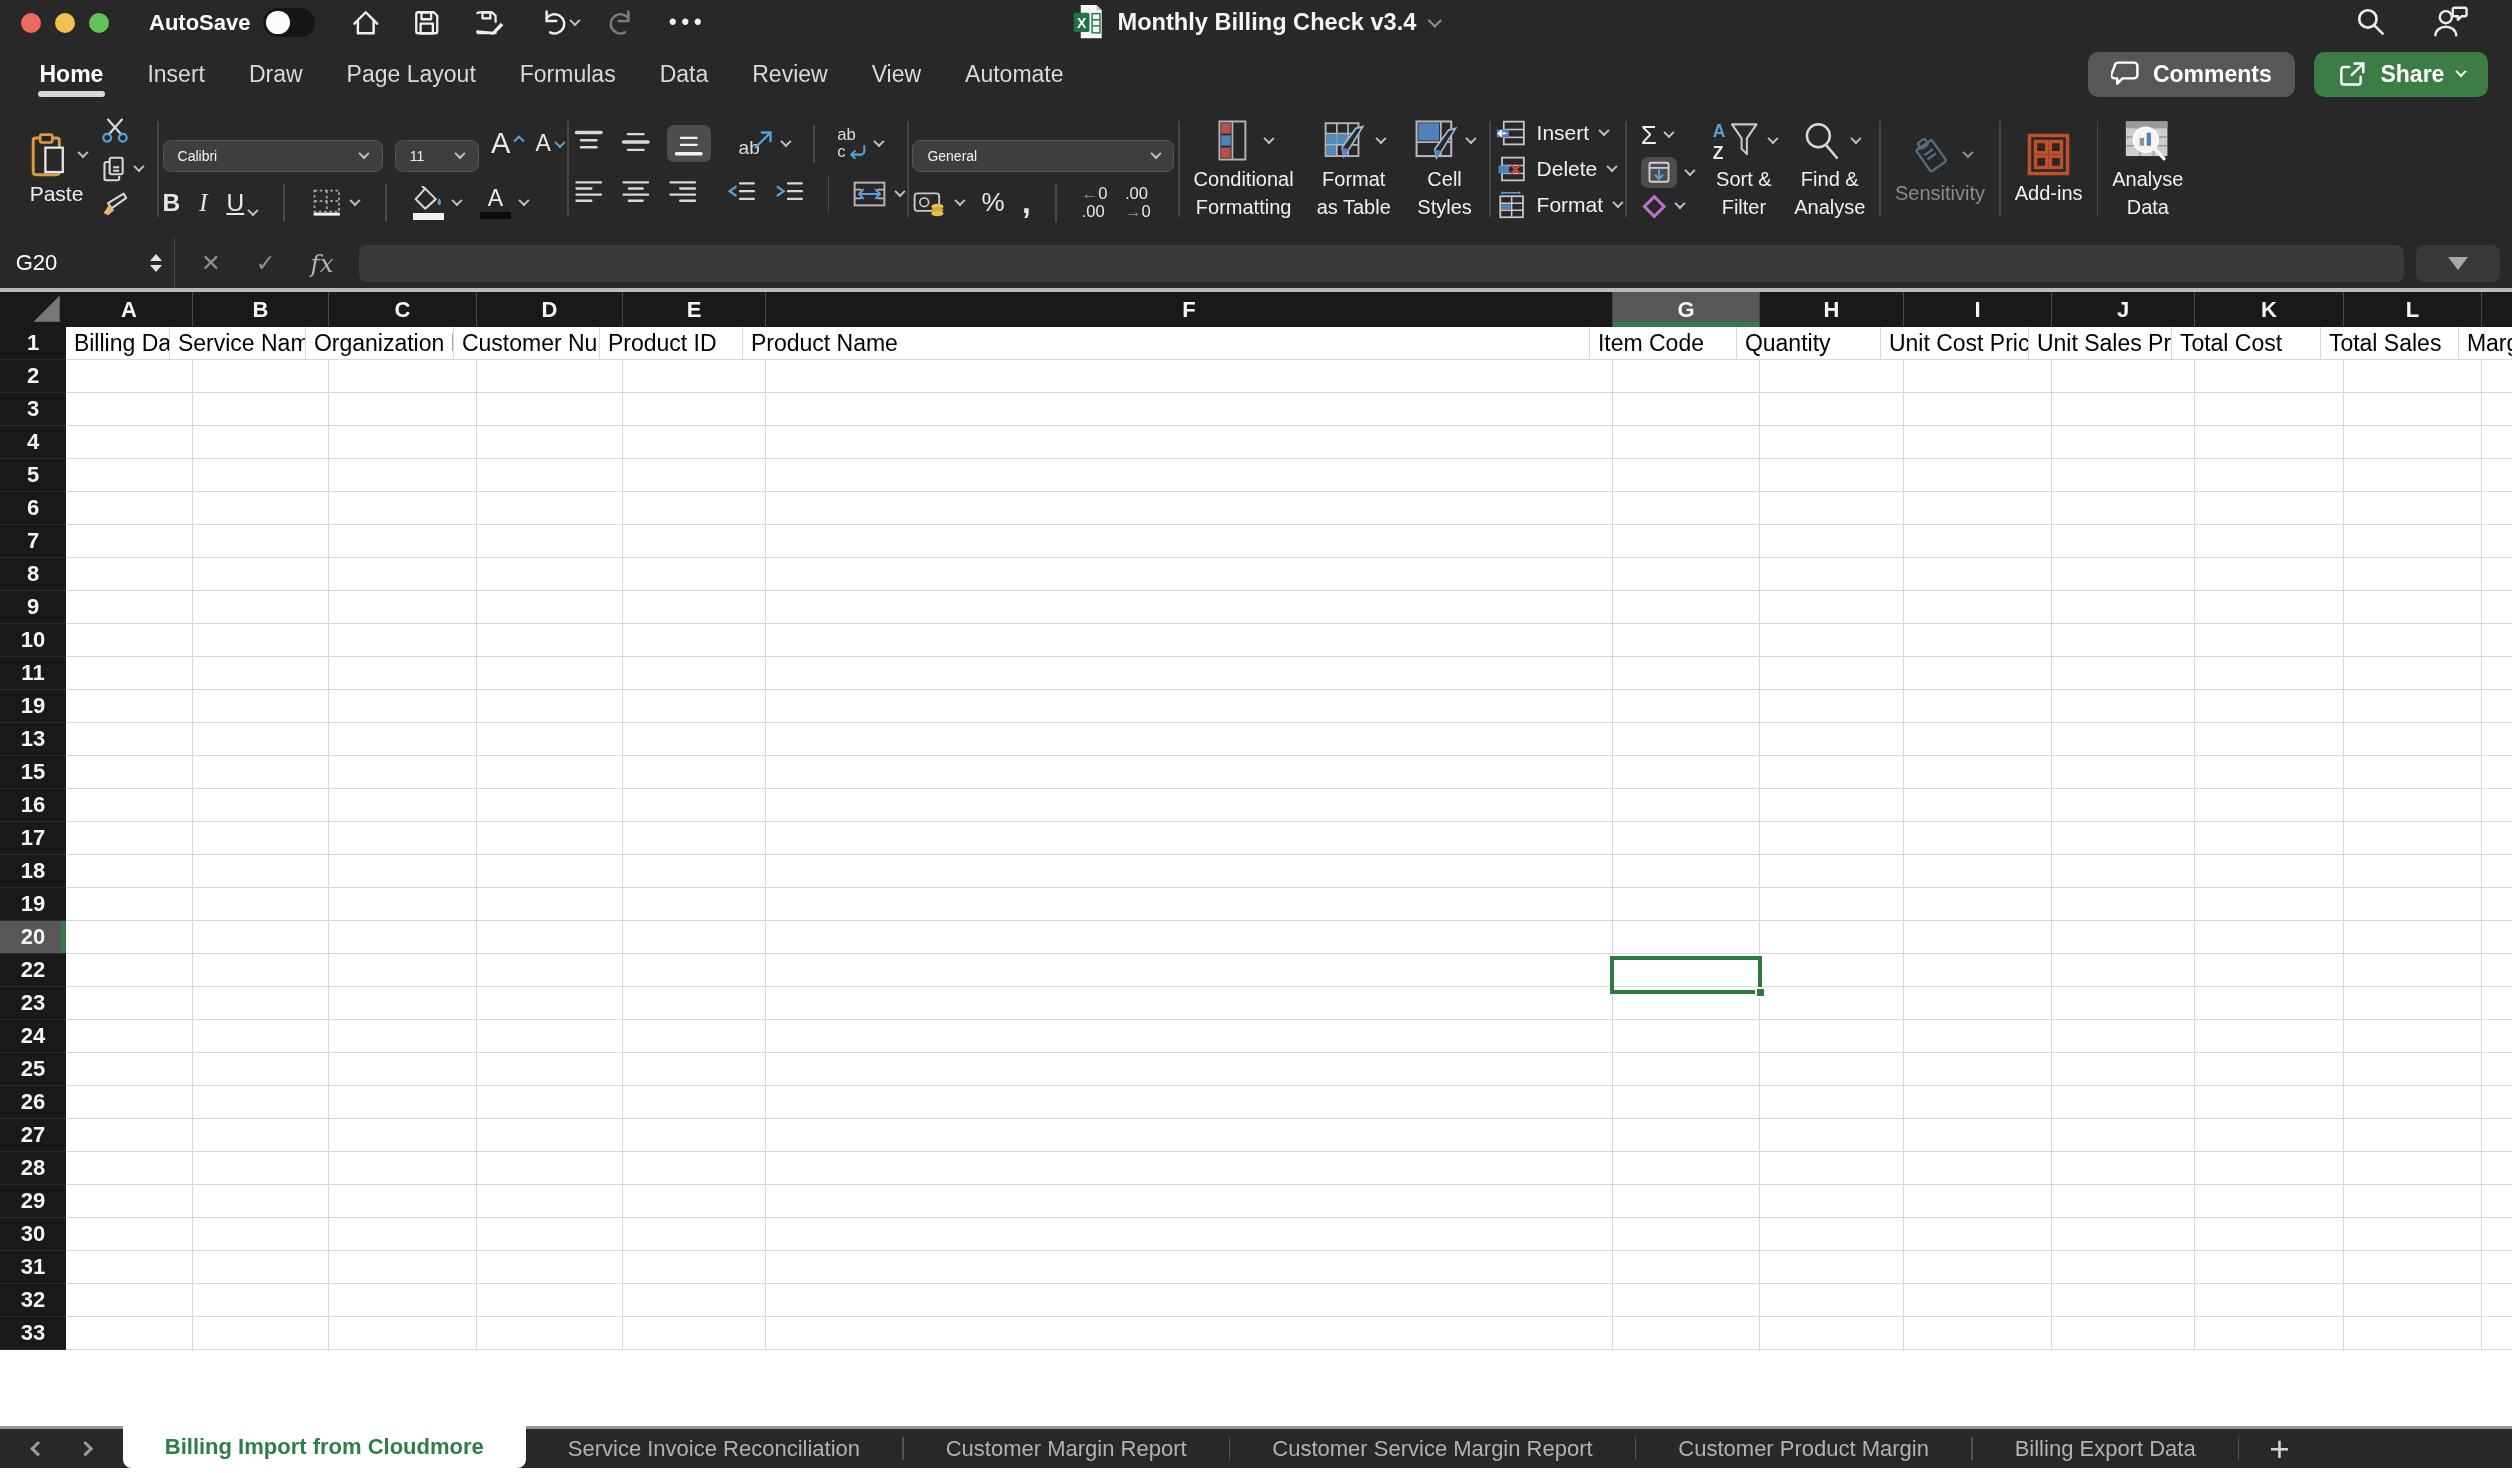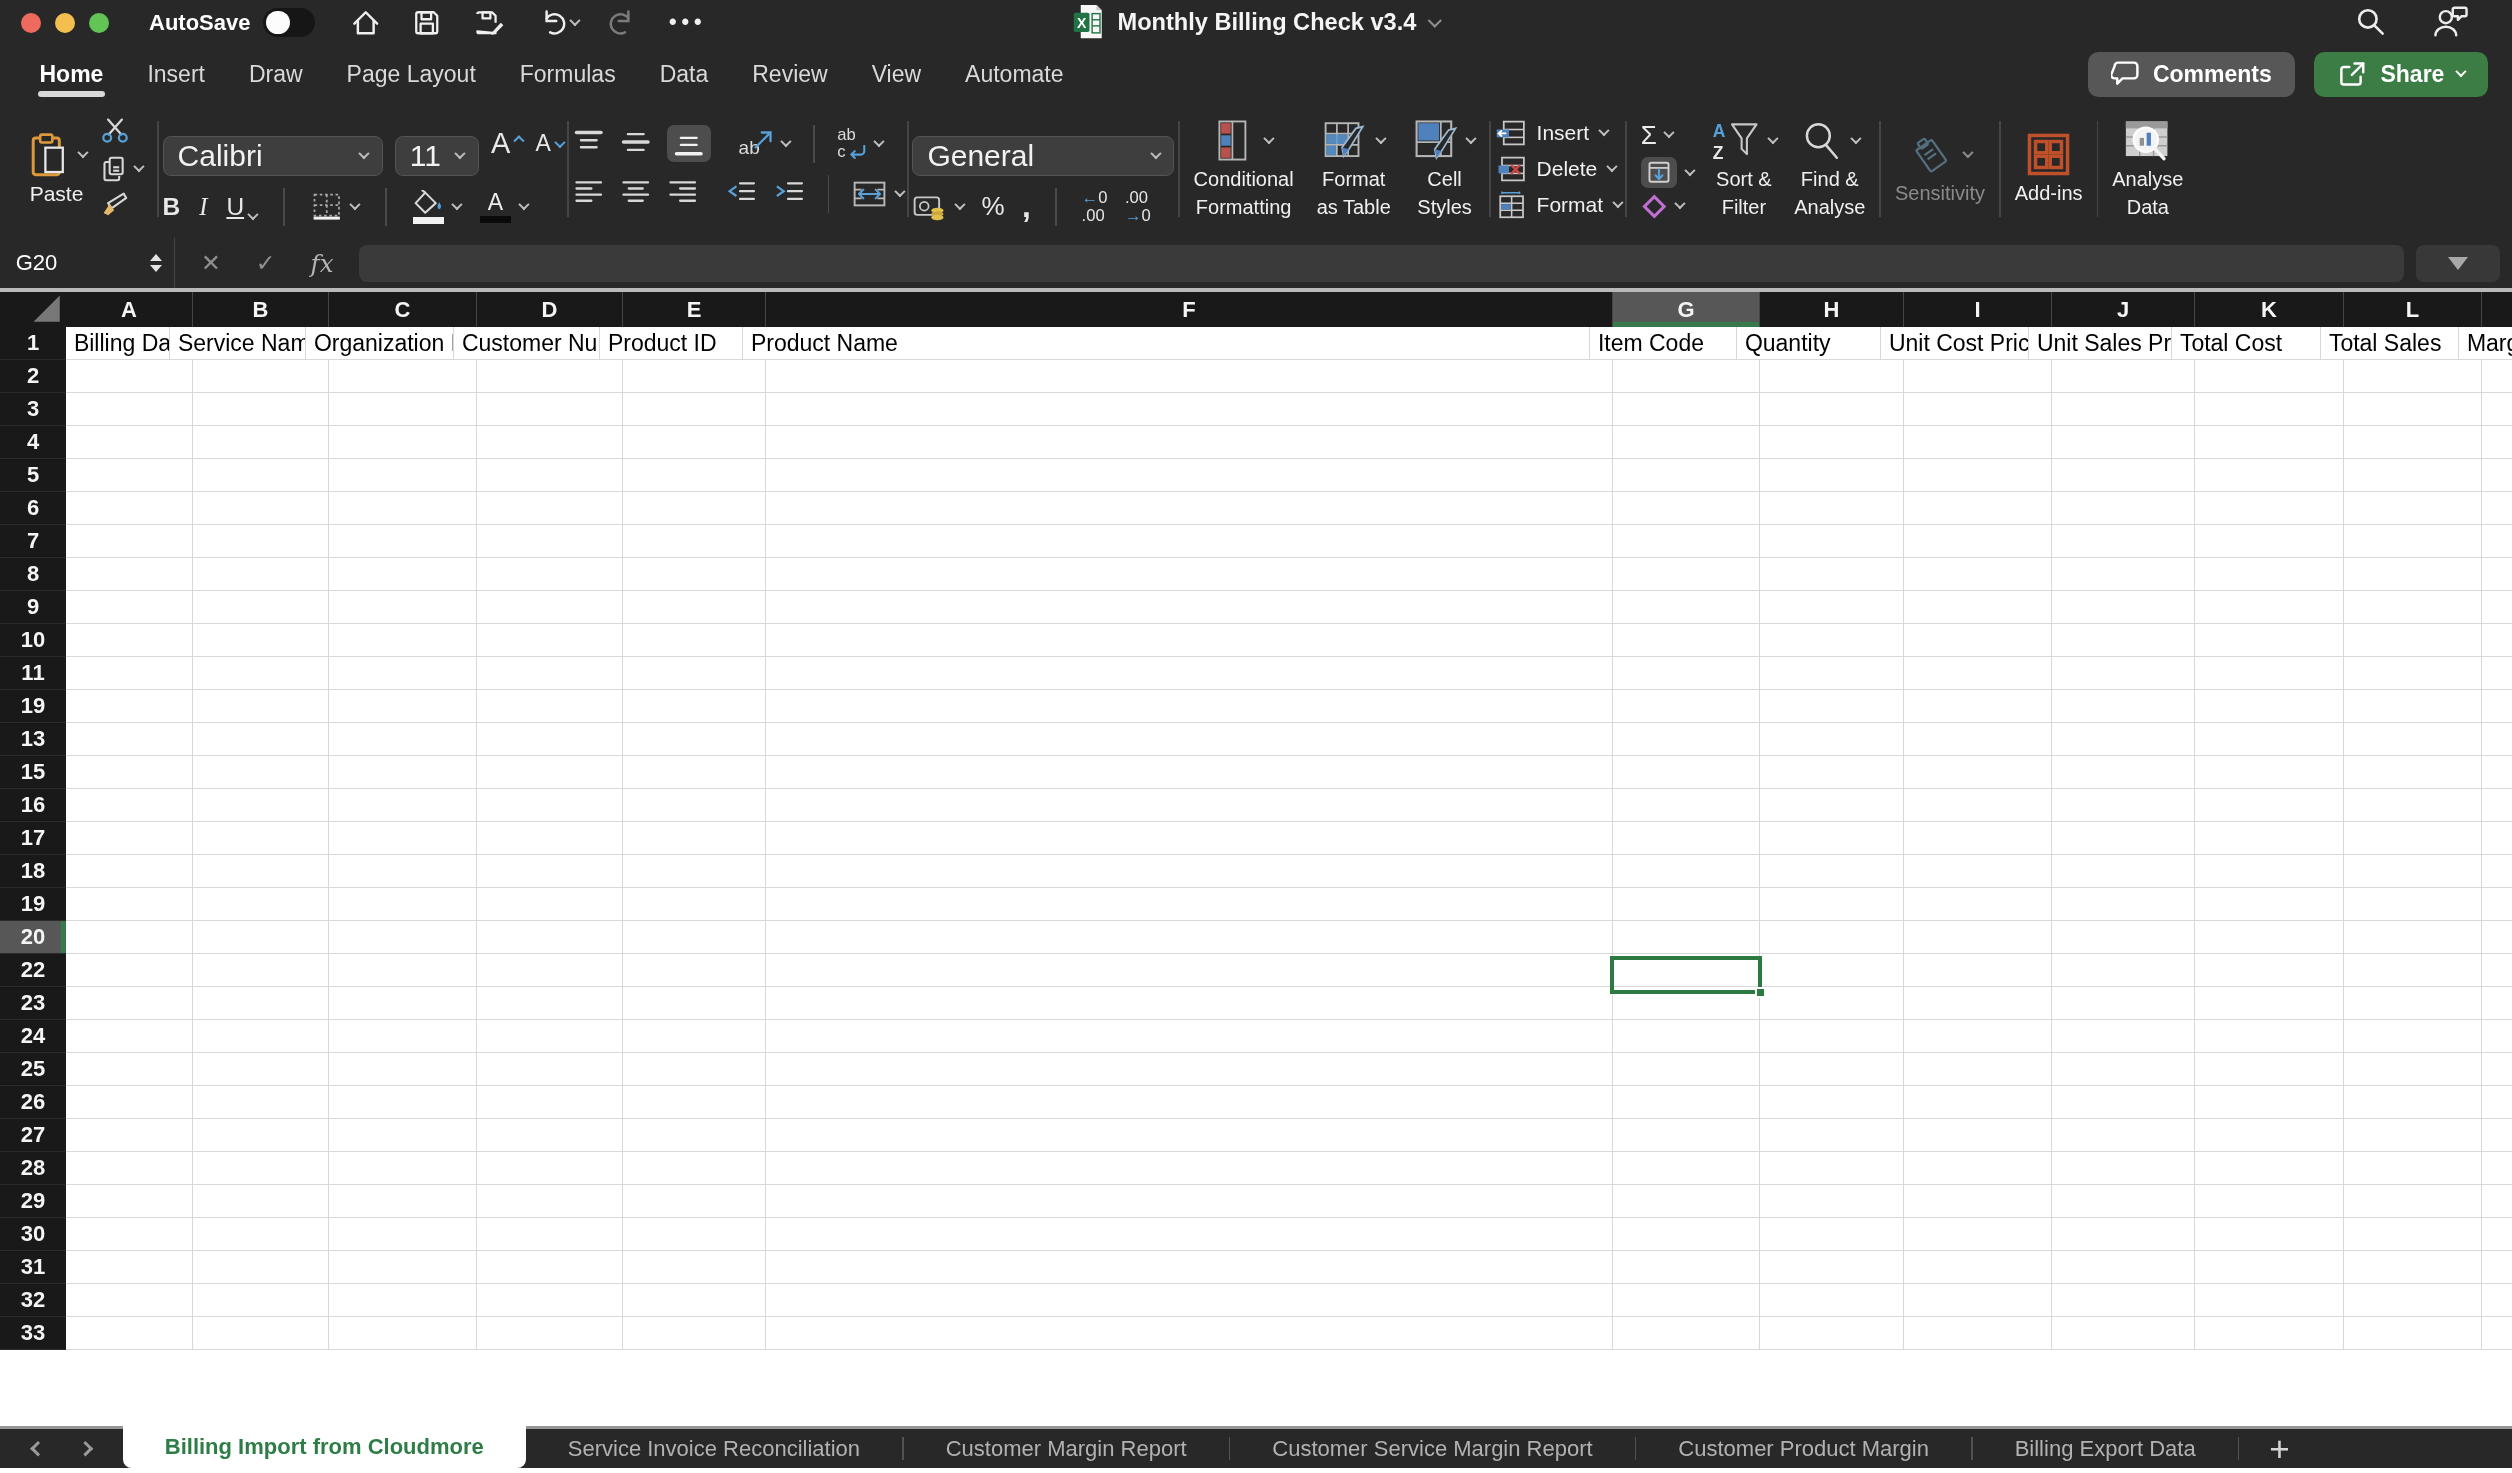--- a/index.html
+++ b/index.html
@@ -40,22 +40,22 @@
   .btn-comments { background:#575757; }
   .btn-share { background:#3c7c45; }
 
   
   #ribbon { height:135px; display:flex; align-items:stretch; padding:3.5px 8.7px 7px 15.7px; }
   .rgroup { display:flex; align-items:center; padding:0 10.5px; gap:14px; }
   .gdiv { width:1.7px; background:#454545; margin:14px 3.5px; }
   .minidiv { width:1.7px; height:38px; background:#4a4a4a; margin:0 7px; align-self:center; }
   .col2 { display:flex; flex-direction:column; justify-content:center; gap:12.2px; }
   .rowflex { display:flex; align-items:center; gap:12.2px; }
-  .rselect { background:#3e3e3e; border:0.9px solid #545454; border-radius:7.9px; height:40px;
-             display:flex; align-items:center; padding:0 14px; font-size:30px; color:#f2f2f2;margin-top:24px; }
+  .rselect { background:#3e3e3e; border:0.9px solid #545454; border-radius:7.9px; height:32px;
+             display:flex; align-items:center; padding:0 14px; font-size:14px; color:#f2f2f2;margin-top:24px; }
   .rselect .chv { margin-left:auto; }
   .big-btn { display:flex; flex-direction:column; align-items:center; gap:5.2px; font-size:20px;
              line-height:23px; color:#f0f0f0; text-align:center; }
   .bb-top { display:flex; align-items:center; gap:8.7px; }
   .row-btn { display:flex; align-items:center; gap:10.5px; font-size:21px; color:#f0f0f0; }
   .glyph-btn { font-size:24.5px; color:#e8e8e8; display:flex; align-items:end; gap:5.2px; }
   .bold-g { font-weight:bold; }
   .italic-g { font-style:italic; font-family:"Liberation Serif",serif; }
   .under-g { text-decoration:underline; }
   .paste-wrap { display:flex; flex-direction:column; align-items:center; gap:3.5px; font-size:21px; color:#f0f0f0; }

